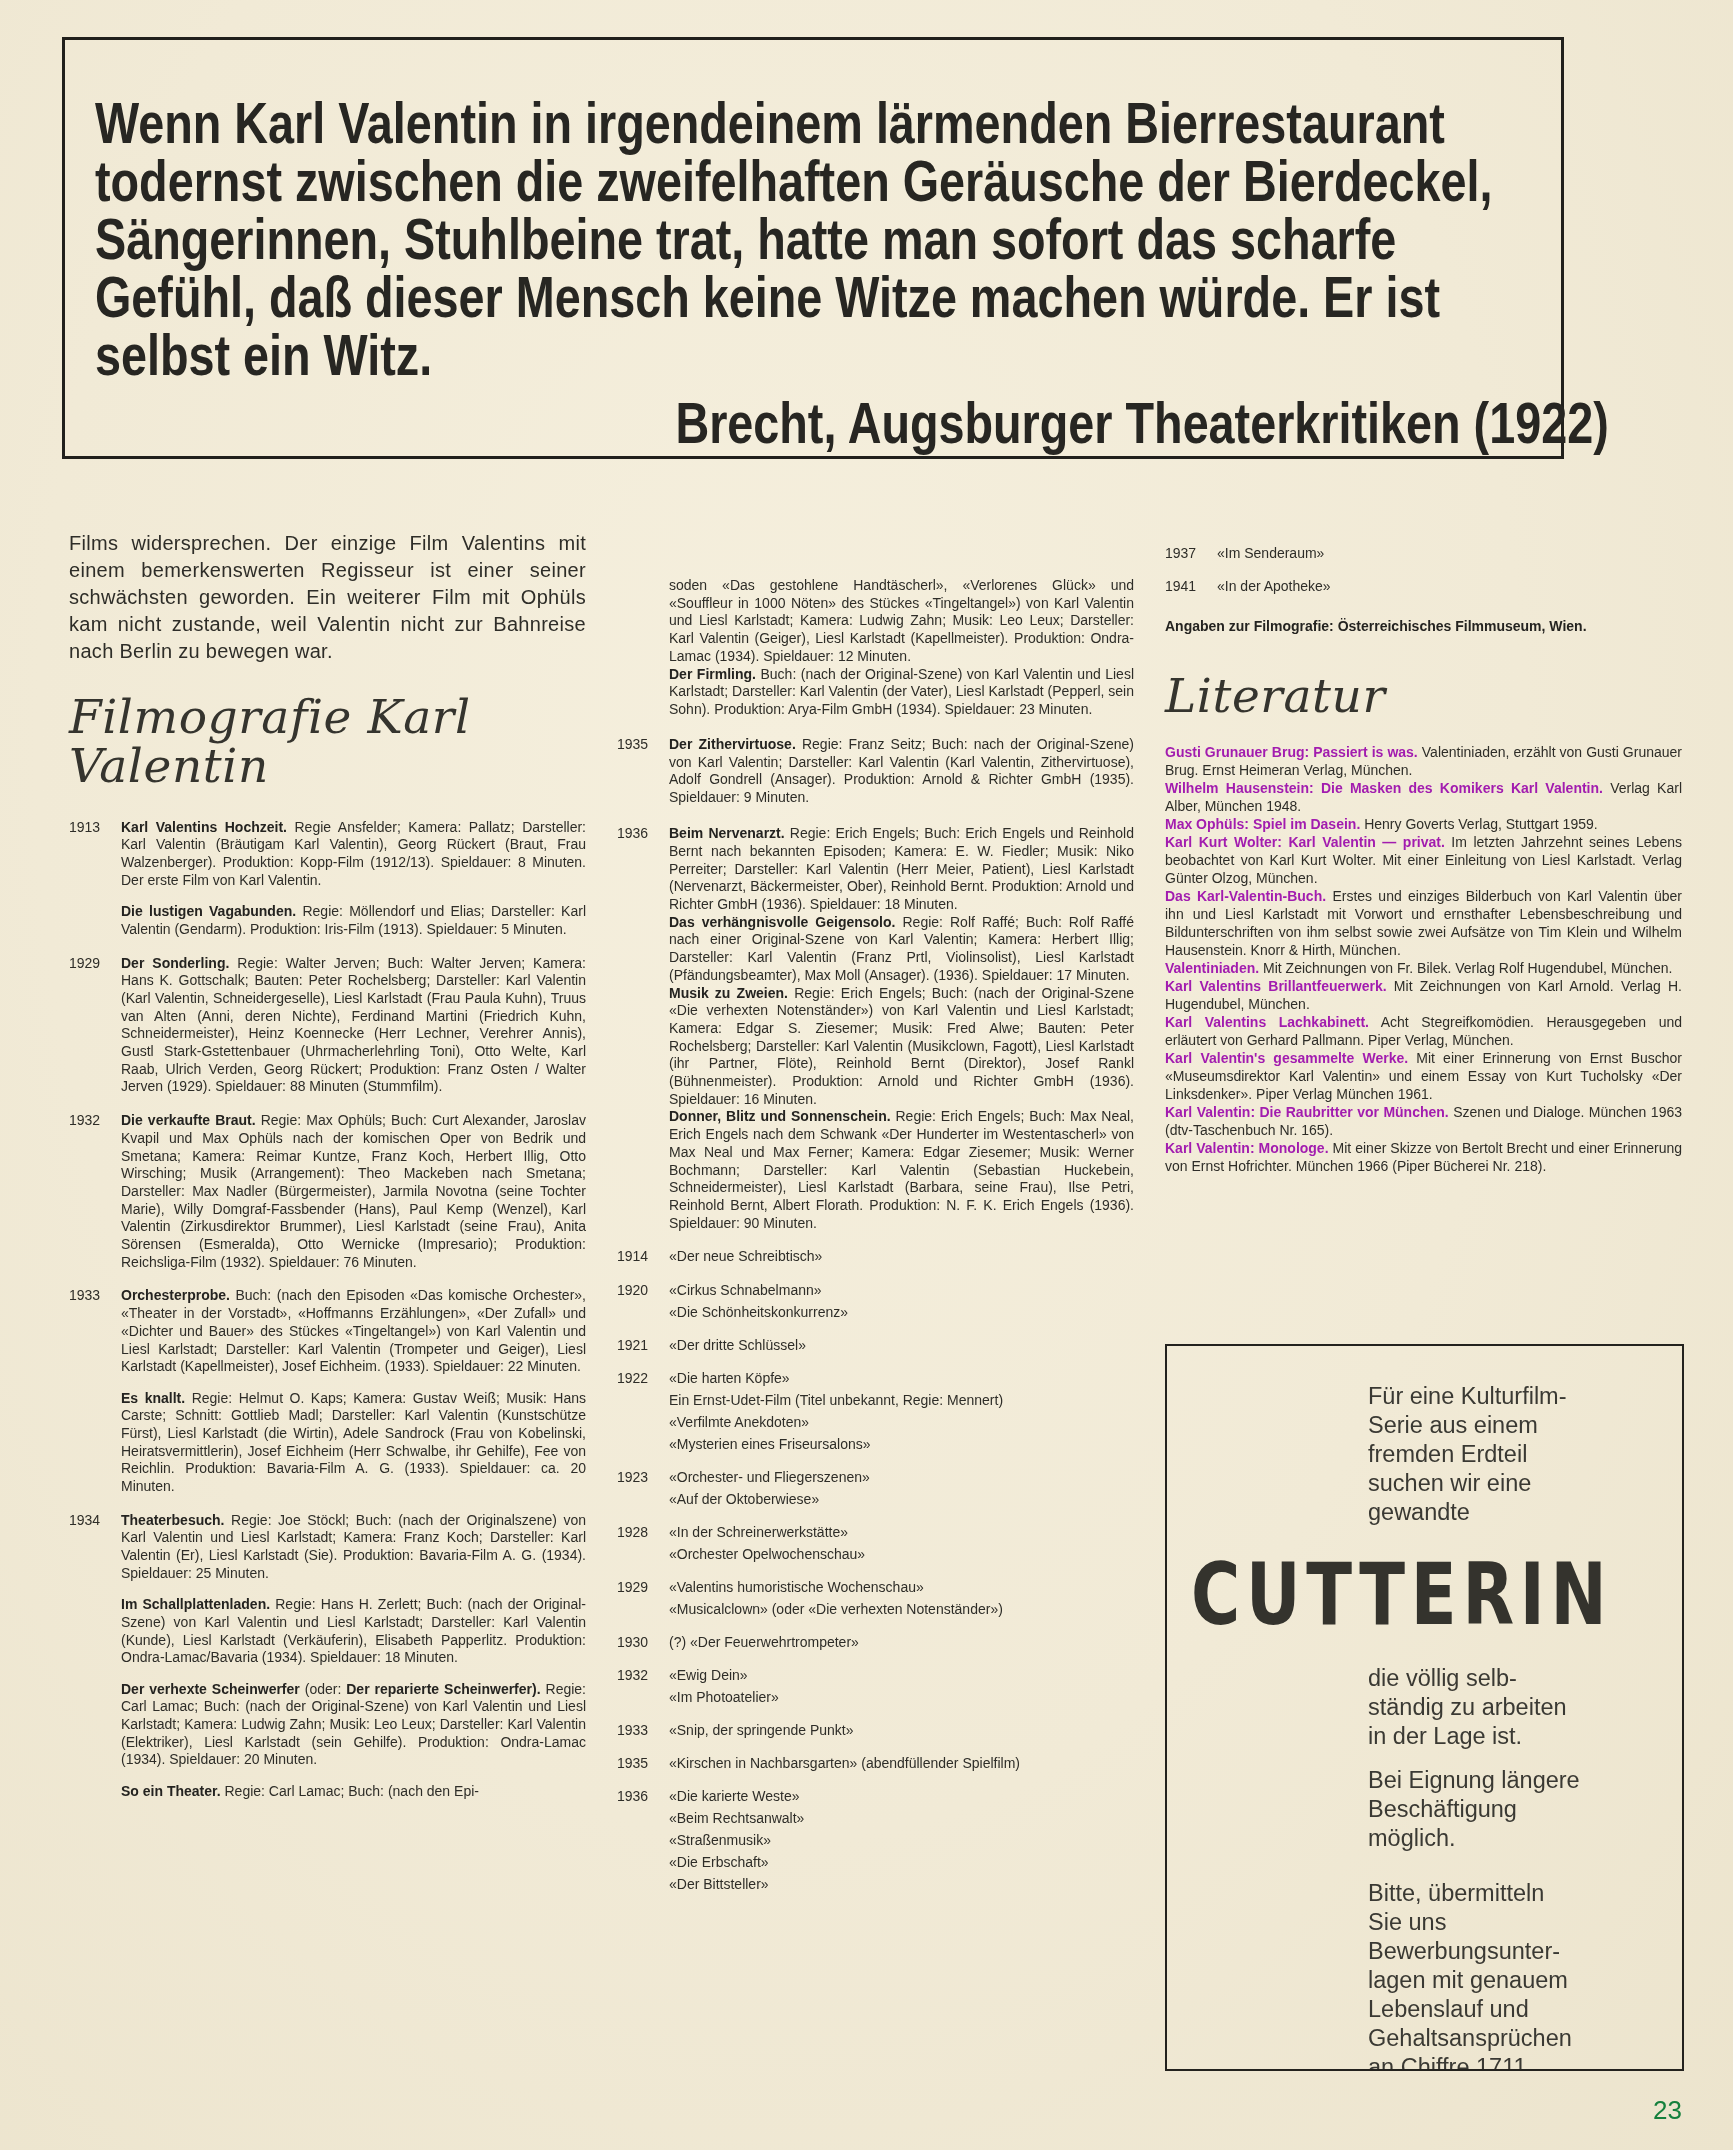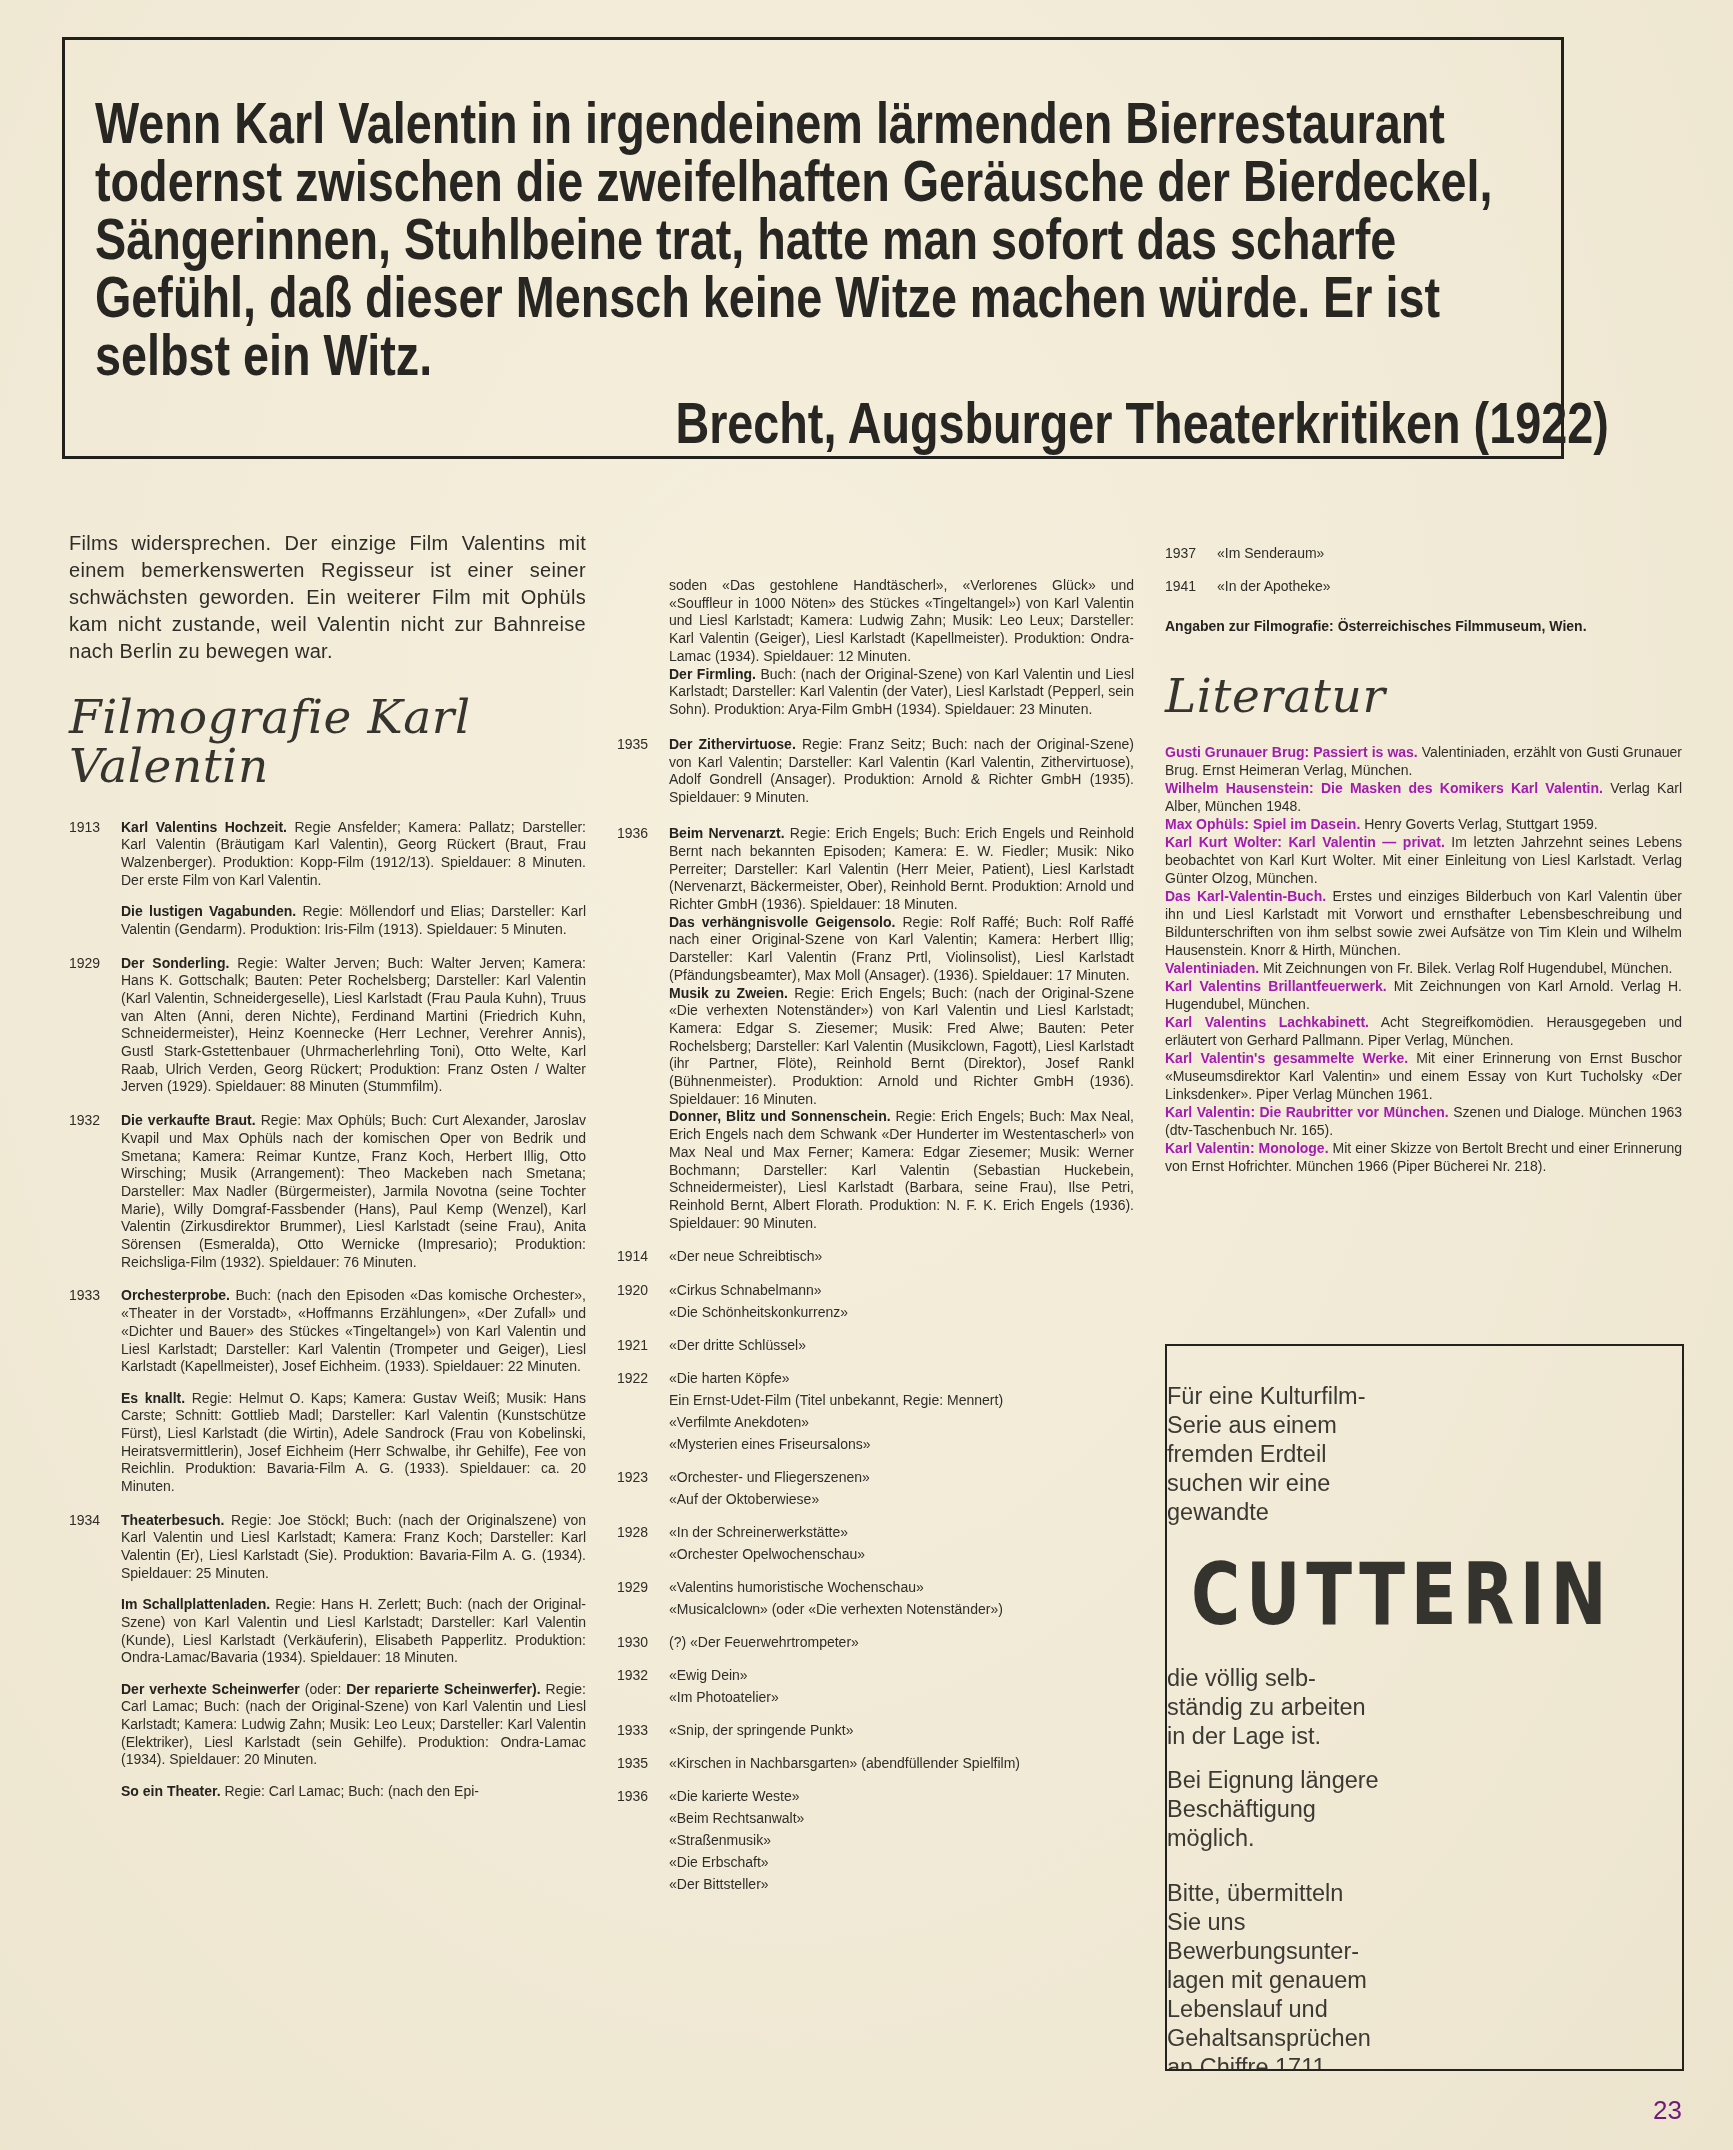--- a/index.html
+++ b/index.html
@@ -65,34 +65,34 @@
   .angaben { font-weight:bold; color:#242320; font-size:14px; line-height:18px; margin-top:21px; text-align:justify; }
   .lit-heading { margin-top:36px; margin-bottom:22px; }
   .lit-entry { font-size:14px; line-height:18px; text-align:justify; }
   .lit-entry .lead { font-weight:bold; color:#a21caf; }
 
   
   .ad-box {
     position:absolute; left:1165px; top:1344px; width:519px; height:727px;
     border:2.5px solid #23221e; overflow:hidden;
   }
-  .ad-small { font-size:23.5px; line-height:29px; text-align:left; color:#3a3933; }
+  .ad-small { font-size:23.5px; line-height:29px; margin-left:201px; text-align:left; color:#3a3933; }
   .ad-p-intro { margin-top:36px; }
   .ad-big {
     font-family:"DejaVu Sans", sans-serif; font-weight:bold;
     font-size:86px; line-height:86px; letter-spacing:7.4px;
     margin:23.5px 0 0 23.5px; white-space:nowrap;
     transform:scaleX(0.78); transform-origin:left center;
     color:#34332d;
   }
   .ad-p1 { margin-top:27px; }
   .ad-p2 { margin-top:15px; }
   .ad-p3 { margin-top:26px; }
 
-  .pagenum { position:absolute; left:1617px; top:2095px; width:65px; text-align:right; font-size:26px; color:#701a75; }
+  .pagenum { position:absolute; left:1617px; top:2095px; width:65px; text-align:right; font-size:26px; color:#15803d; }
 </style>
 </head>
 <body>
 
 <div class="quote-box">
   <div class="quote-inner">
     <div>
 
     <div class="qline">Wenn Karl Valentin in irgendeinem lärmenden Bierrestaurant</div>
         <div class="qline">todernst zwischen die zweifelhaften Geräusche der Bierdeckel,</div>

